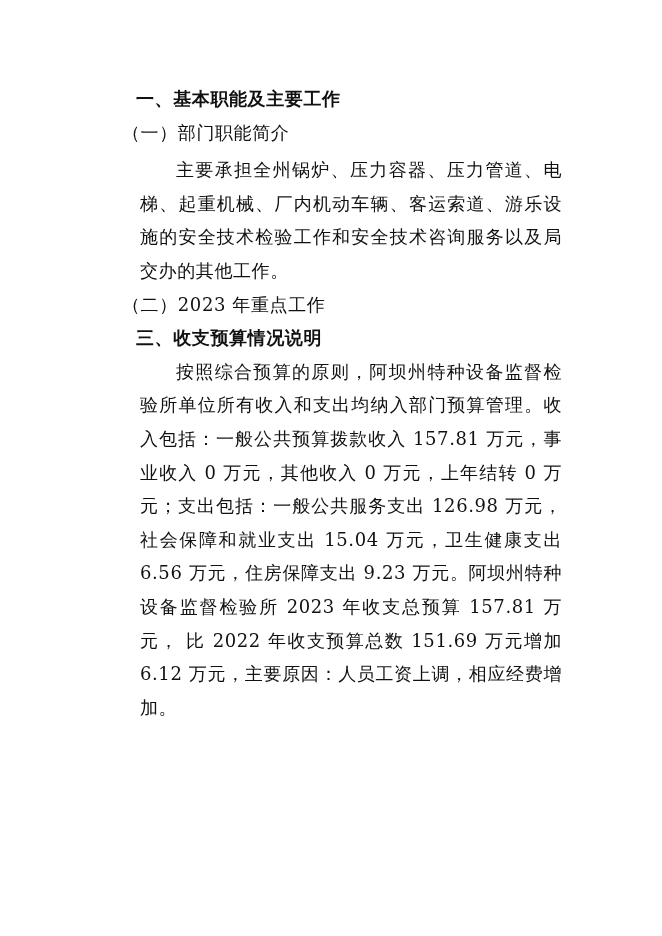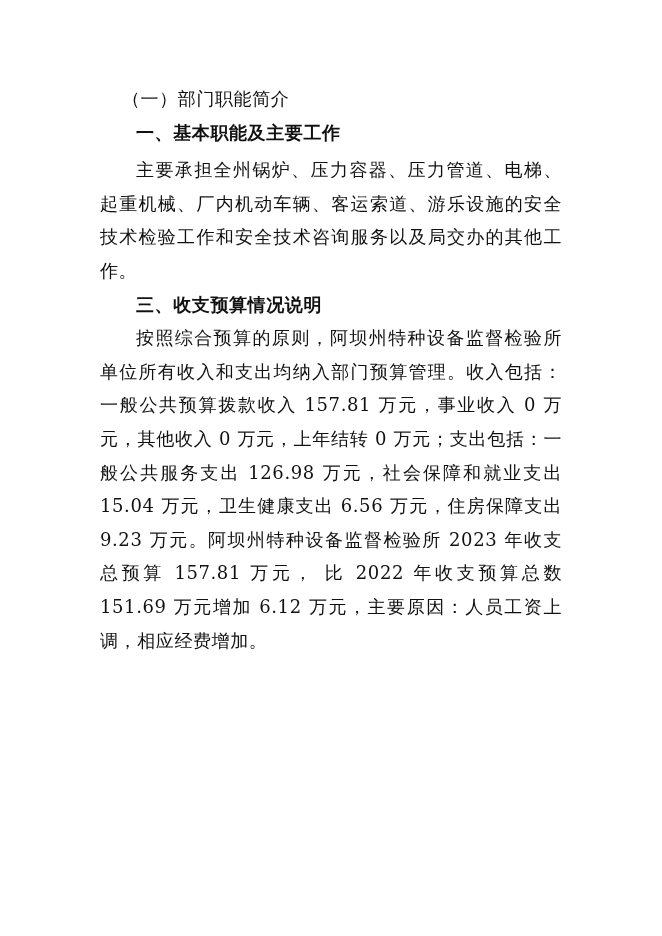--- a/index.html
+++ b/index.html
@@ -1,29 +1,30 @@
 <!DOCTYPE html>
 <html><head>
 <meta charset="utf-8">
 <style>
   html, body { margin: 0; padding: 0; background: #ffffff; }
   body { width: 662px; height: 936px; position: relative; overflow: hidden;
          font-family: "DejaVu Serif", "Liberation Serif", serif; color: #111; }
   .page { position: absolute; left: 100px; top: 82px; width: 462px; }
   .line { font-size: 18px; line-height: 33.6px; height: 33.6px; white-space: nowrap; letter-spacing: 0.6px; }
-  .para { font-size: 18px; line-height: 33.6px; text-align: justify; text-align-last: left; letter-spacing: 0.6px; }
+  .para { font-size: 18px; line-height: 33.6px; text-align: justify; text-align-last: left; letter-spacing: 0.6px; margin-left: 40px; }
   .indent { text-indent: 36px; }
   .h1 { font-weight: bold; font-family: "DejaVu Sans", "Liberation Sans", sans-serif; padding-left: 36px; }
   .h2 { padding-left: 22px; }
   .gap { height: 4px; }
 </style>
 </head>
 <body>
 
 <div class="page">
+  <div class="line h1">一、基本职能及主要工作</div>
   <div class="line h2">（一）部门职能简介</div>
-  <div class="line h1">一、基本职能及主要工作</div>
   <div class="gap"></div>
   <div class="para indent">主要承担全州锅炉、压力容器、压力管道、电梯、起重机械、厂内机动车辆、客运索道、游乐设施的安全技术检验工作和安全技术咨询服务以及局交办的其他工作。</div>
+  <div class="line h2">（二）2023 年重点工作</div>
   <div class="line h1">三、收支预算情况说明</div>
   <div class="para indent">按照综合预算的原则，阿坝州特种设备监督检验所单位所有收入和支出均纳入部门预算管理。收入包括：一般公共预算拨款收入 157.81 万元，事业收入 0 万元，其他收入 0 万元，上年结转 0 万元；支出包括：一般公共服务支出 126.98 万元，社会保障和就业支出 15.04 万元，卫生健康支出 6.56 万元，住房保障支出 9.23 万元。阿坝州特种设备监督检验所 2023 年收支总预算 157.81 万元， 比 2022 年收支预算总数 151.69 万元增加 6.12 万元，主要原因：人员工资上调，相应经费增加。</div>
 
 </div>
 
 </body></html>

